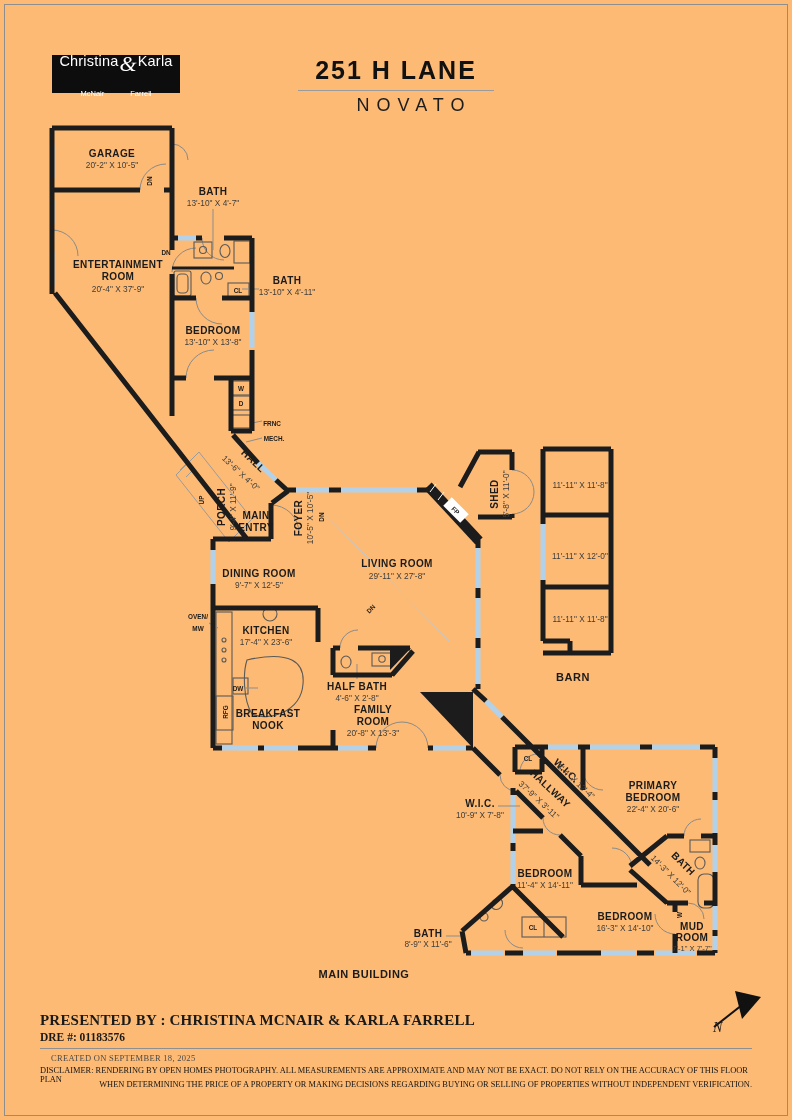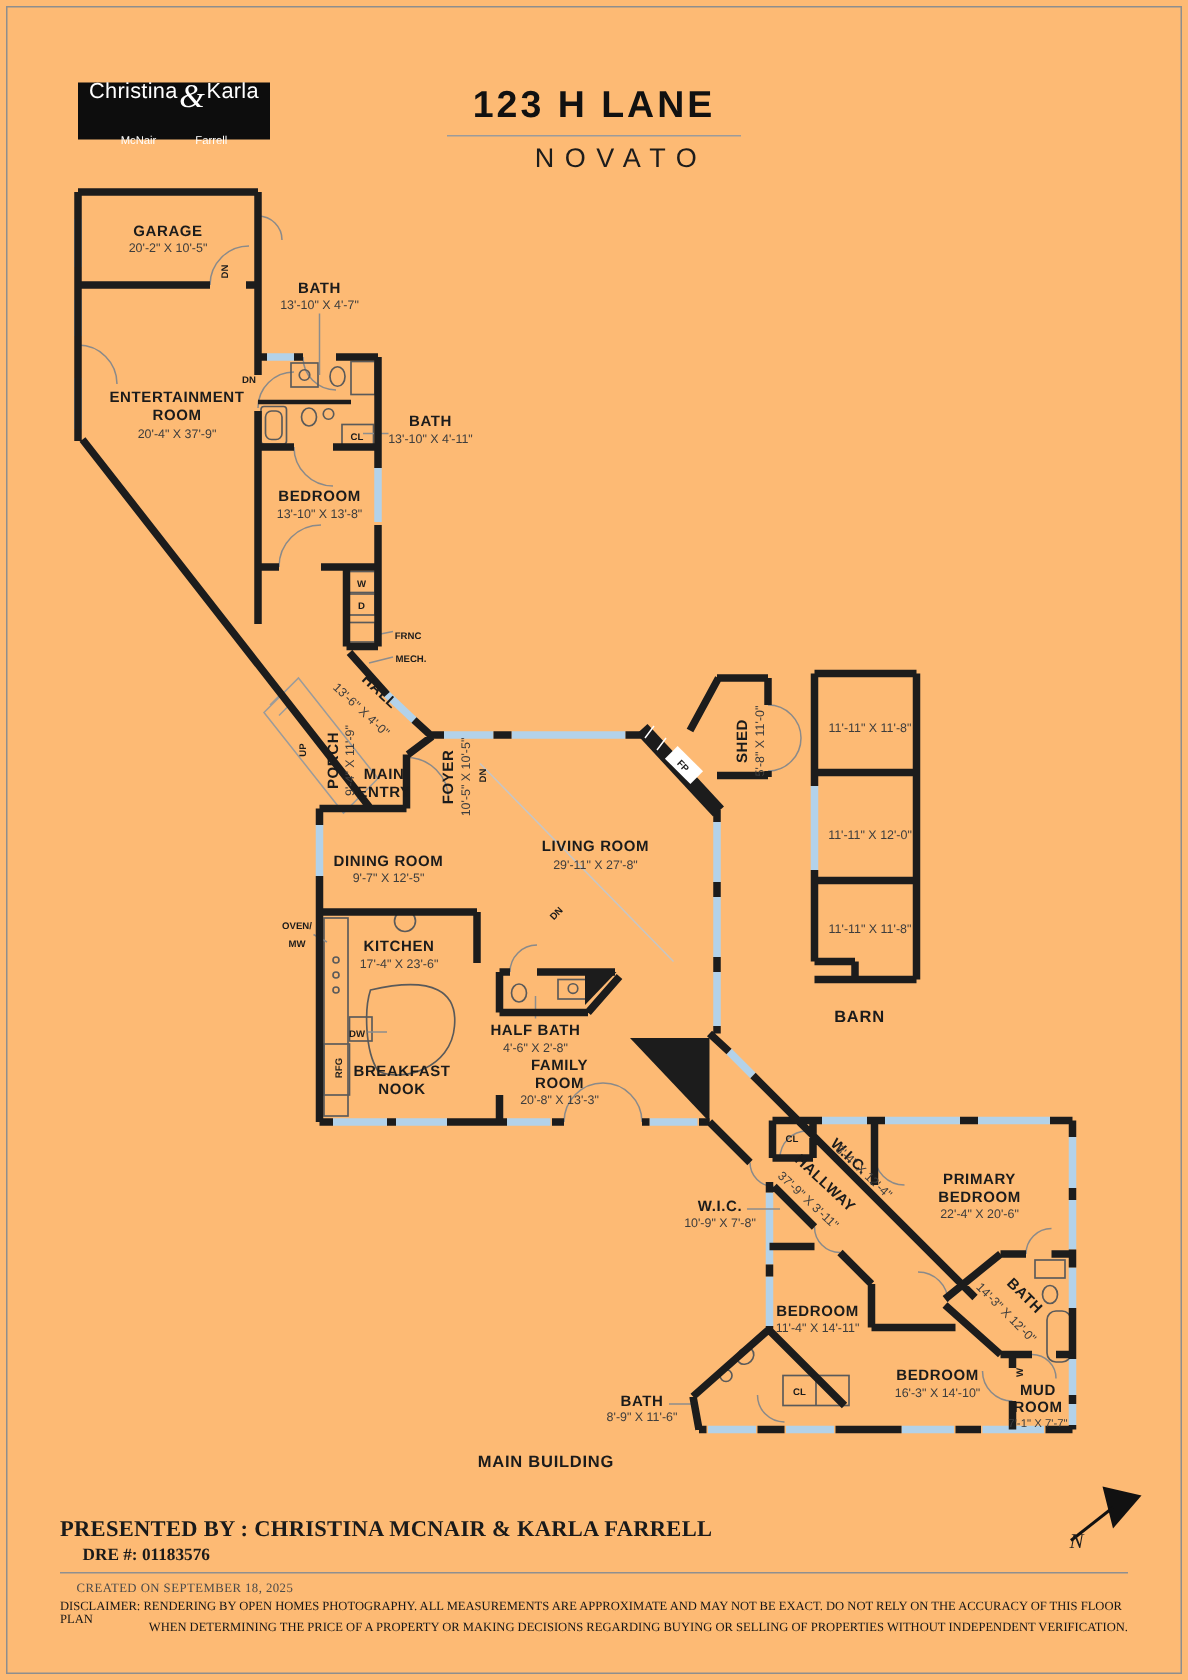--- a/index.html
+++ b/index.html
@@ -20,21 +20,21 @@
   #plan{position:absolute;left:0;top:0;width:792px;height:1120px;}
   text{fill:#1b1b1b;}
   .rn{font-size:10px;font-weight:bold;letter-spacing:.4px;}
   .rd{font-size:8.3px;fill:#3d3d3d;}
   .rd7{font-size:7.6px;fill:#3d3d3d;}
   .tiny{font-size:6.4px;font-weight:bold;}
   .sec{font-size:11px;font-weight:bold;letter-spacing:.5px;}
   
   .ftr{position:absolute;left:40px;right:40px;font-family:Liberation Serif, serif;}
   #presented{top:1012px;font-size:15px;font-weight:bold;letter-spacing:.2px;}
-  #dre{top:1031px;font-size:11.5px;font-weight:bold;margin-left:15px;}
+  #dre{top:1031px;font-size:11.5px;font-weight:bold;}
   #rule2{top:1048px;border-top:1px solid #8f8f8f;height:0;}
   #created{top:1053px;font-size:8.5px;color:#4a4a4a;letter-spacing:.3px;margin-left:11px;}
   #disc1{top:1066px;font-size:8.4px;color:#151515;}
   #disc2{top:1080px;font-size:8.4px;color:#151515;text-align:right;}
 </style>
 </head>
 <body>
 
 <div id="page">
   <div id="frame"></div>
@@ -44,21 +44,21 @@
       <span>Christina</span>
         <span class="amp">&amp;</span>
         <span>Karla</span>
     </div>
     <div class="l2">
       <span>McNair</span>
         <span>Farrell</span>
     </div>
   </div>
   <div id="title-wrap">
-    <div id="title">123 H LANE</div>
+    <div id="title">251 H LANE</div>
     <div id="title-rule"></div>
     <div id="subtitle">NOVATO</div>
   </div>
 
   <svg id="plan" viewBox="0 0 792 1120">
 
     <g stroke="#b3d2e9" stroke-width="5">
       <path d="M52,146 V178 M52,200 V224 M52,252 V286"></path>
       <path d="M178,238 H196 M252,312 V348"></path>
       <path d="M257,462 L277,481"></path>

